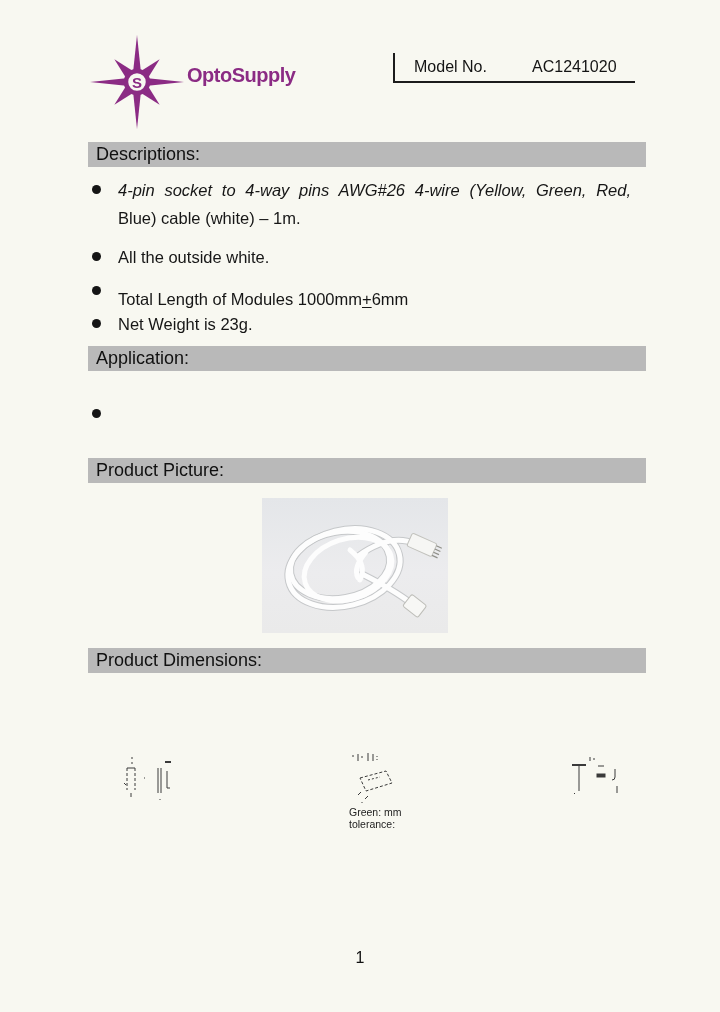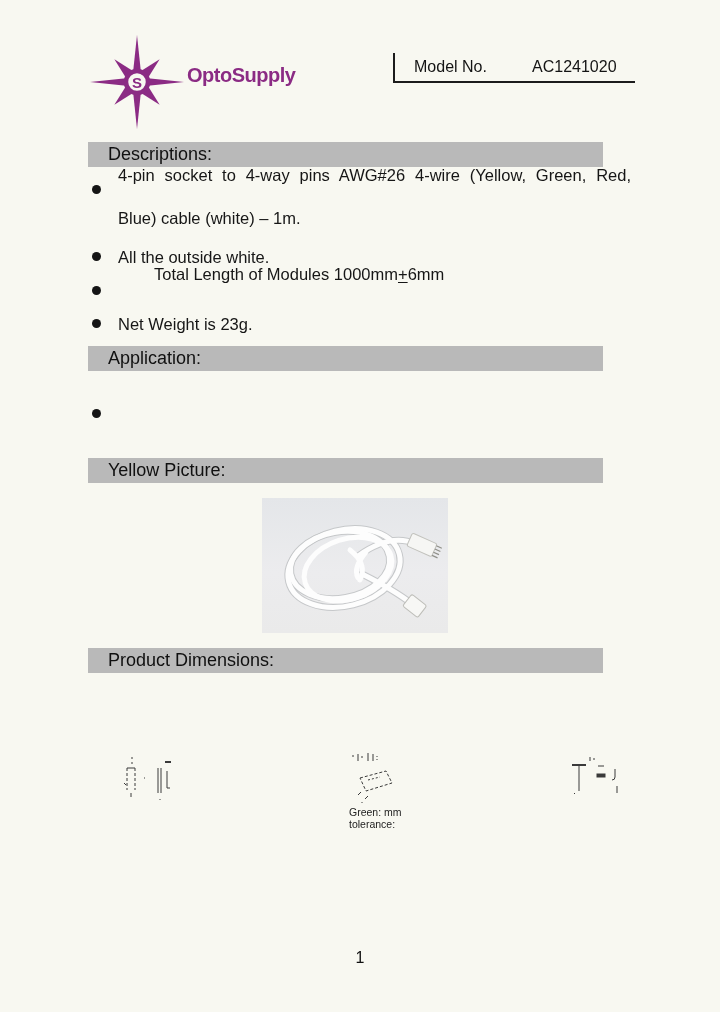--- a/index.html
+++ b/index.html
@@ -26,24 +26,24 @@
   }
   .mt-row{display:flex;align-items:center;border-bottom:2px solid #1c1c1c;}
   .mt-row.r1{height:28px;}
   .mt-row.r2{height:25px;}
   .mt-label-1{width:105px;padding-left:19px;}
   .mt-value-1{width:128px;text-align:center;}
   .mt-label-2{width:105px;text-align:center;}
   .mt-value-2{width:128px;text-align:center;}
   
   .bar{
-    position:absolute;left:88px;width:515px;height:25px;
+    position:absolute;left:88px;width:558px;height:25px;
     background:#b9b9b9;
     font-size:18px;line-height:25px;
-    padding-left:20px;box-sizing:border-box;
+    padding-left:8px;box-sizing:border-box;
     color:#101010;
   }
   .bar-descriptions{top:142px;}
   .bar-application{top:346px;}
   .bar-picture{top:458px;}
   .bar-dimensions{top:648px;}
   
   .dot{
     position:absolute;left:92px;width:9px;height:9px;border-radius:50%;
     background:#151515;
@@ -97,37 +97,37 @@
   <div class="model-table">
     <div class="mt-row r1">
       <div class="mt-label-1">Model No.</div>
       <div class="mt-value-1">AC1241020</div>
     </div>
   </div>
 
   <div class="bar bar-descriptions">Descriptions:</div>
 
   <span class="dot" style="top:185px;"></span>
-  <div class="bullet-text justify-full" style="top:166px;">4-pin socket to 4-way pins AWG#26 4-wire (Yellow, Green, Red,</div>
+  <div class="bullet-text justify-full" style="top:181px;font-style:italic;">4-pin socket to 4-way pins AWG#26 4-wire (Yellow, Green, Red,</div>
   <div class="bullet-text" style="top:209px;">Blue) cable (white) – 1m.</div>
 
   <span class="dot" style="top:252px;"></span>
   <div class="bullet-text" style="top:248px;">All the outside white.</div>
 
   <span class="dot" style="top:286px;"></span>
-  <div class="bullet-text" style="top:265px;margin-left:36px;"><span>Total Length of Modules 1000mm</span><span class="tol">+</span><span>6mm</span></div>
+  <div class="bullet-text" style="top:290px;"><span>Total Length of Modules 1000mm</span><span class="tol">+</span><span>6mm</span></div>
 
   <span class="dot" style="top:319px;"></span>
   <div class="bullet-text" style="top:315px;">Net Weight is 23g.</div>
 
   <div class="bar bar-application">Application:</div>
 
   <span class="dot" style="top:409px;"></span>
 
-  <div class="bar bar-picture">Yellow Picture:</div>
+  <div class="bar bar-picture">Product Picture:</div>
 
   <svg class="photo" viewBox="0 0 186 135">
     <defs>
       <linearGradient id="pbg" x1="0" y1="0" x2="0" y2="1">
         <stop offset="0" stop-color="#e4e6e9"></stop>
         <stop offset="0.55" stop-color="#ececee"></stop>
         <stop offset="1" stop-color="#eaeaea"></stop>
       </linearGradient>
     </defs>
     <rect x="0" y="0" width="186" height="135" fill="url(#pbg)"></rect>

